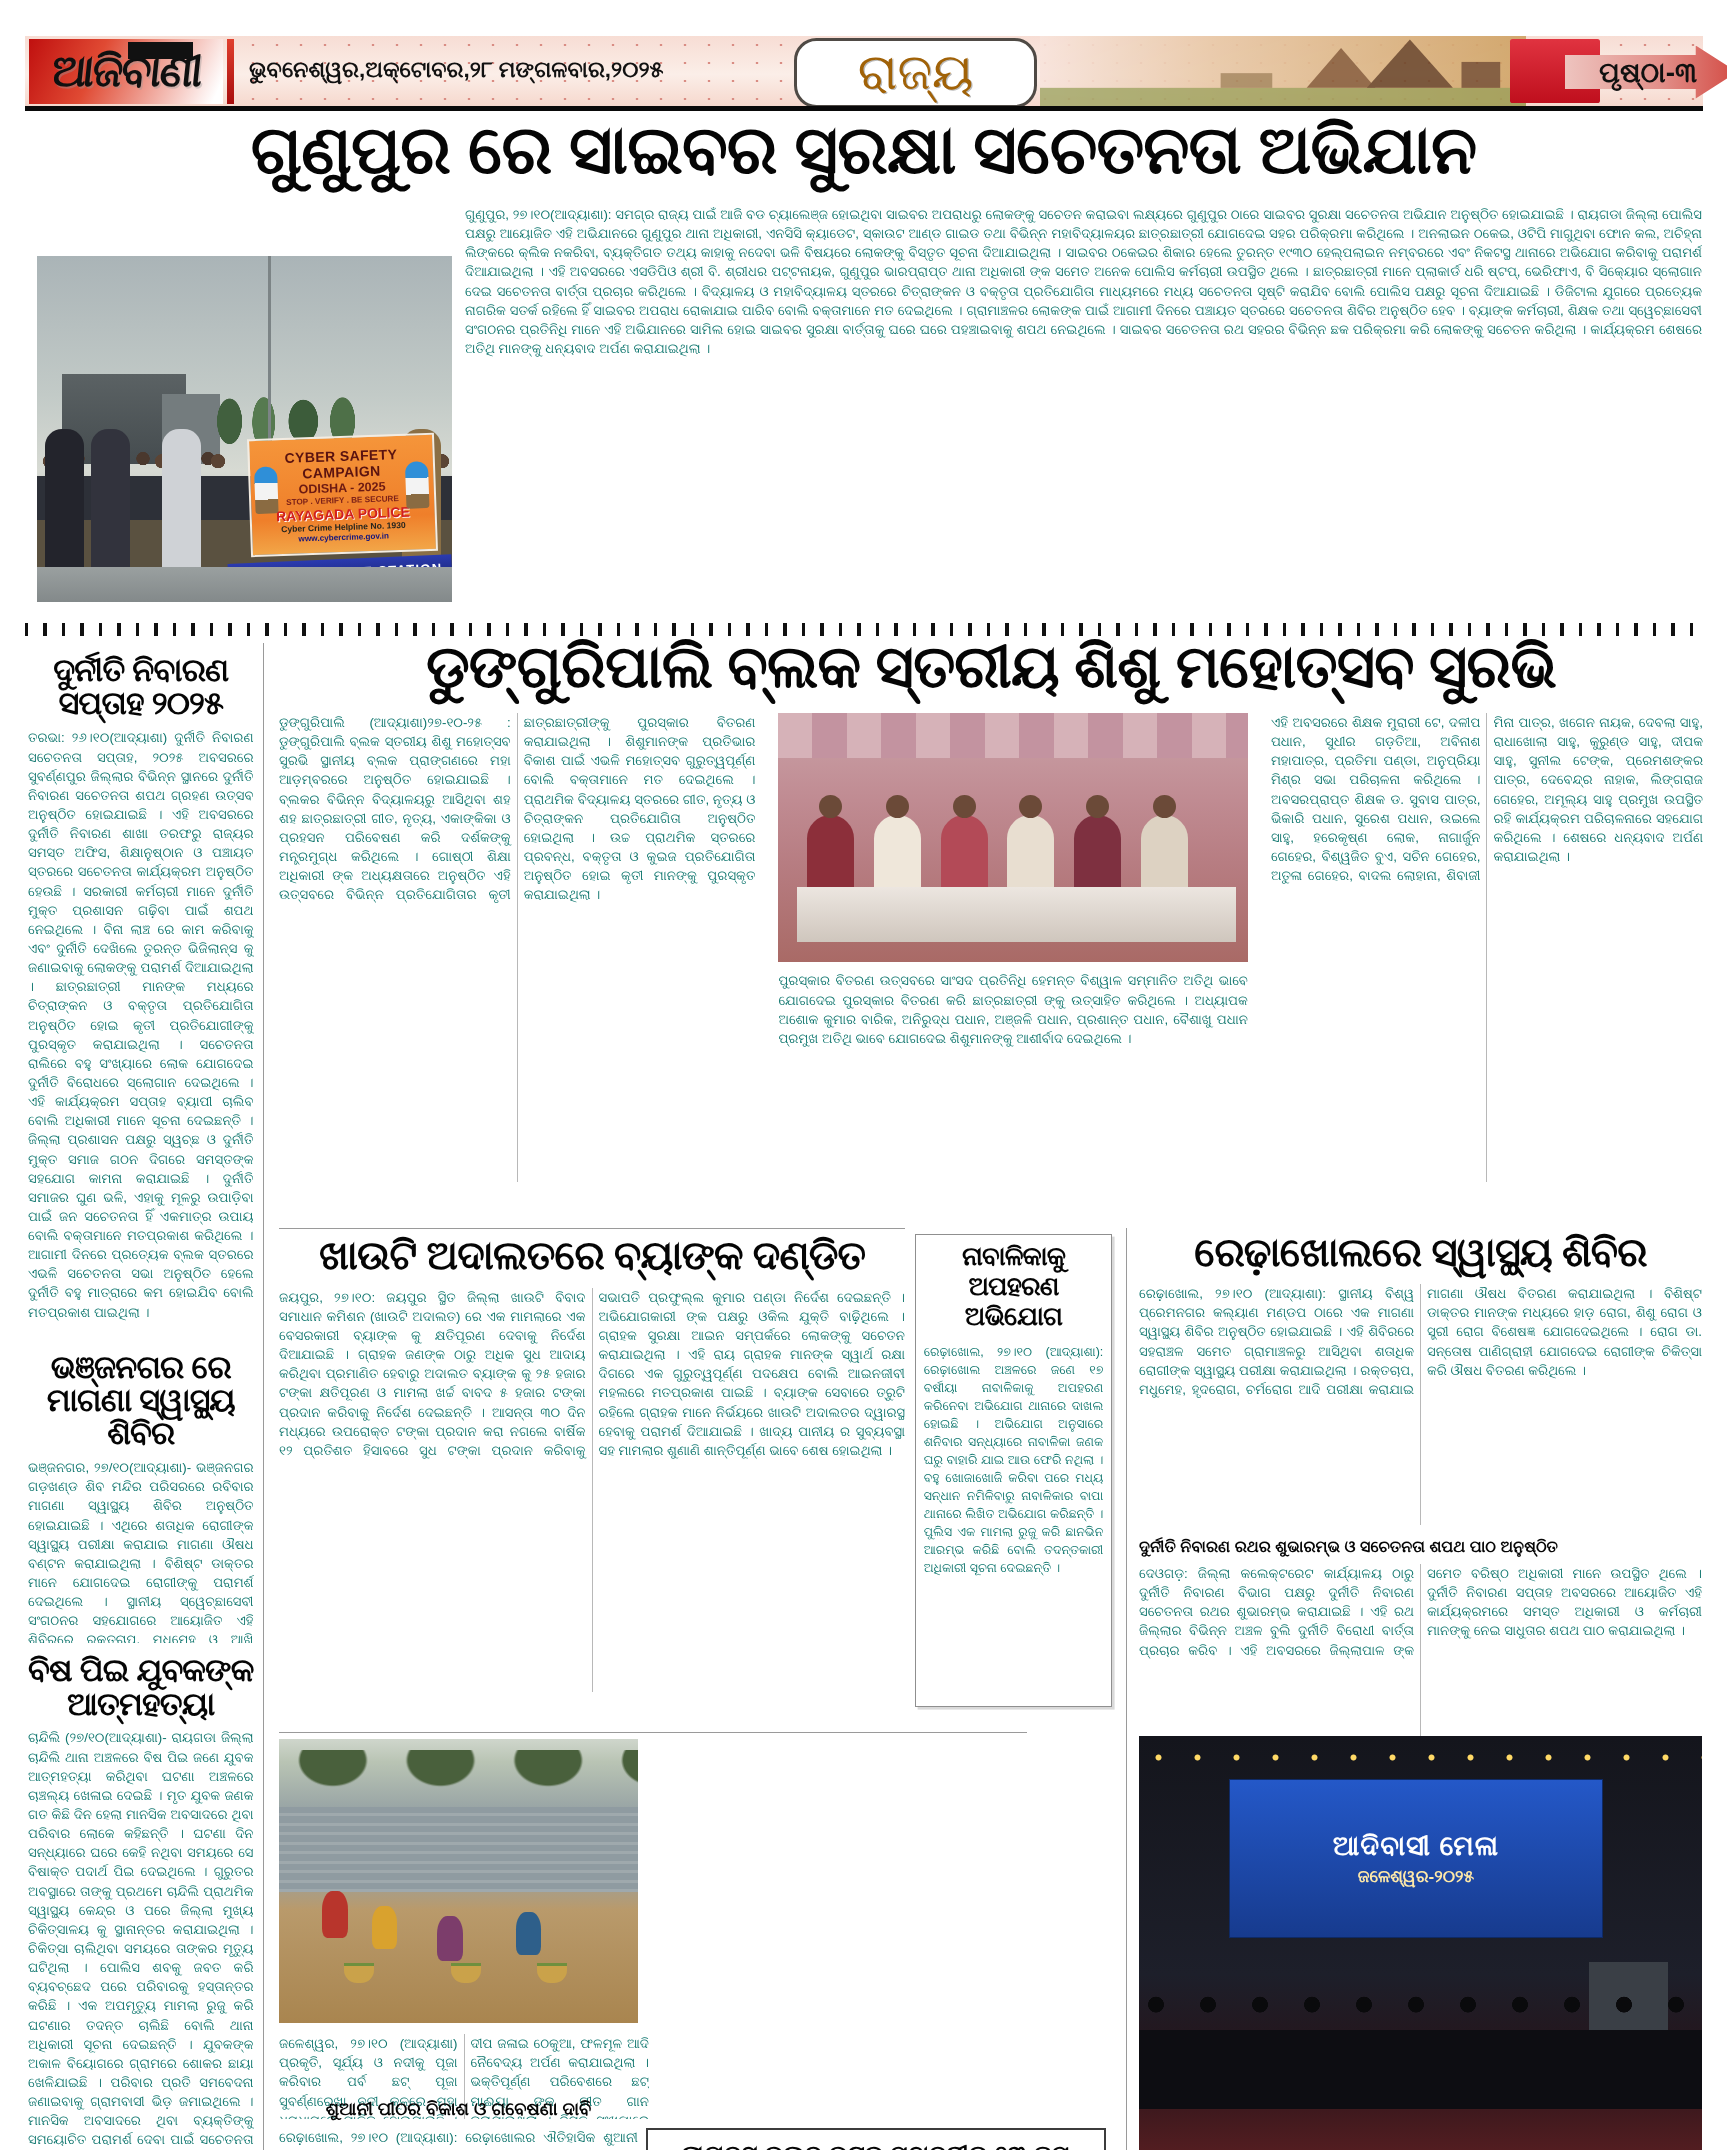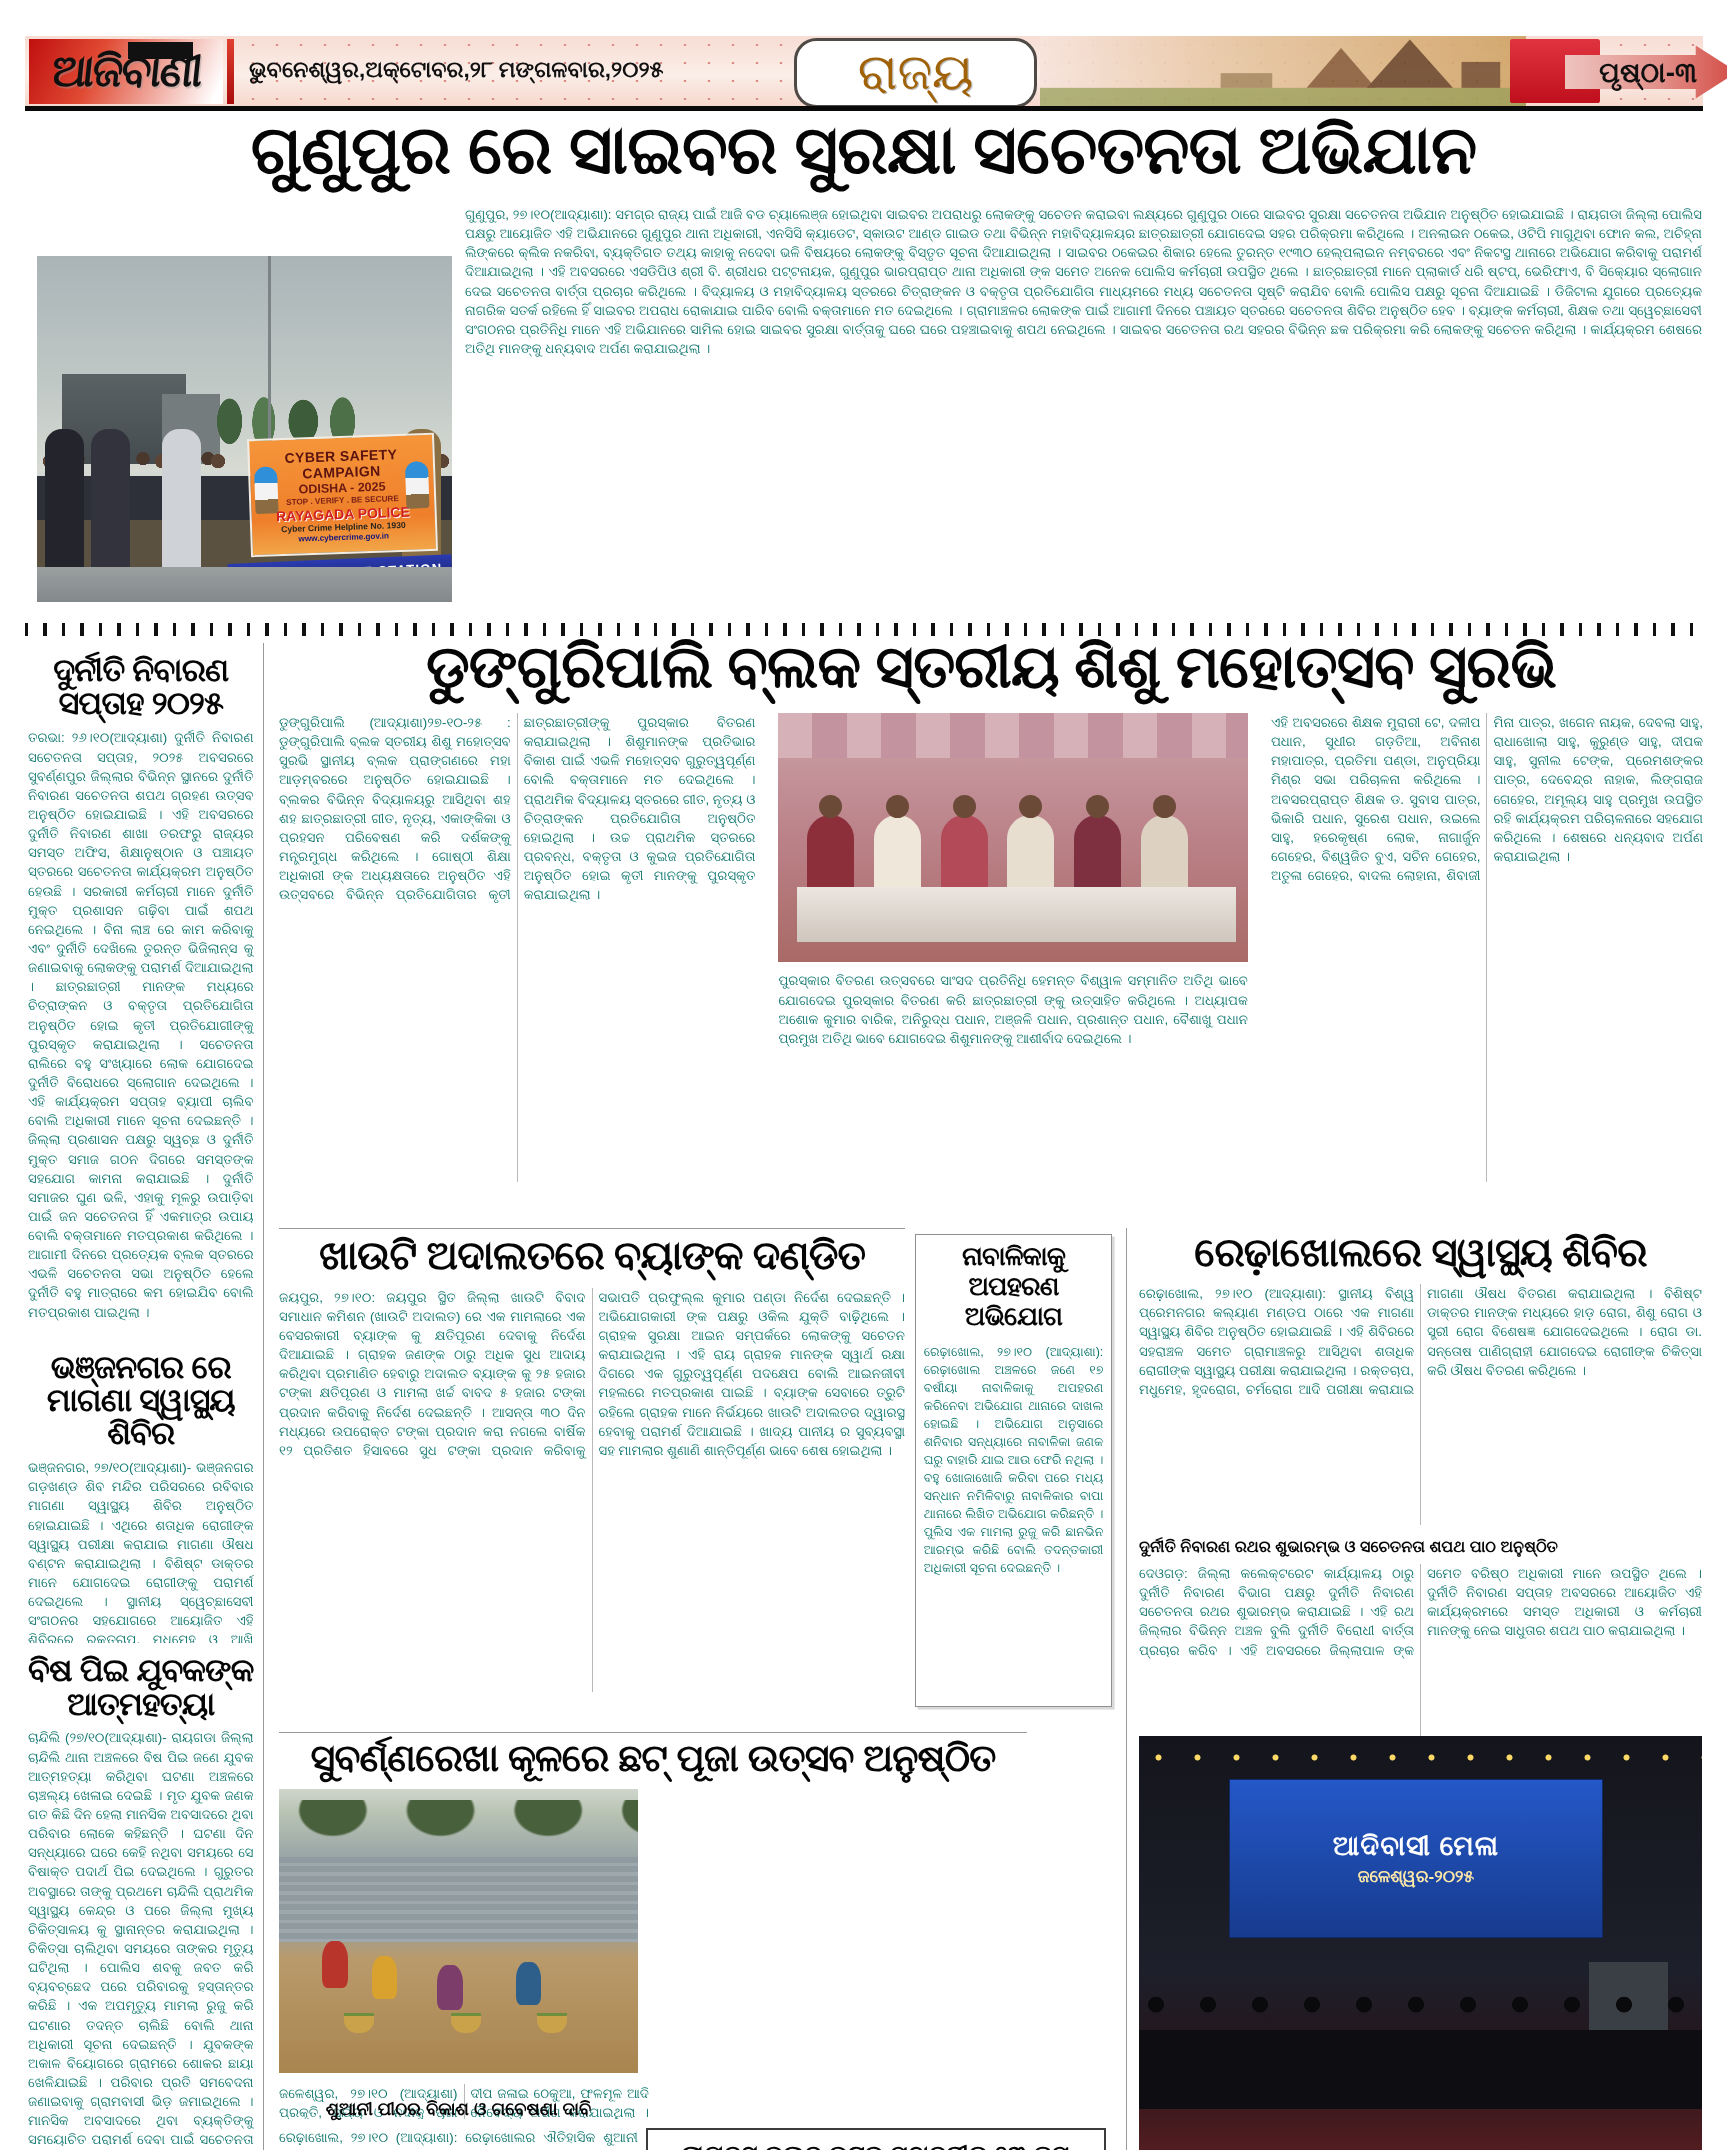--- a/index.html
+++ b/index.html
@@ -268,21 +268,20 @@
         <span class="t2">ଜଳେଶ୍ୱର-୨୦୨୫</span>
       </div>
       <div class="ph pj-podium"></div>
       <div class="ph pj-crowd"></div>
 
     </div>
 
   </div>
 
   <div class="abs rule-top" style="left:279px;top:1732px;width:748px;height:387px;padding-top:6px;">
-    <div class="hl" style="font-size:38px;margin-bottom:10.3px;">ସୁବର୍ଣ୍ଣରେଖା କୂଳରେ ଛଟ୍ ପୂଜା ଉତ୍ସବ ଅନୁଷ୍ଠିତ</div>
     <div style="display:flex;gap:11.2px;flex-direction:column;">
       <div class="photo pr" style="width:359px;height:284px;flex:none;">
         <div class="ph pr-trees"></div>
         <div class="ph pr-water"></div>
         <div class="ph pr-fig" style="left:12%;bottom:30%;width:26px;height:47px;background:#b8352c;"></div>
         <div class="ph pr-fig" style="left:26%;bottom:26%;width:25px;height:43px;background:#d9a22e;"></div>
         <div class="ph pr-fig" style="left:44%;bottom:22%;width:26px;height:45px;background:#7c3d6b;"></div>
         <div class="ph pr-fig" style="left:66%;bottom:24%;width:25px;height:43px;background:#2e5f8a;"></div>
         <div class="ph pr-basket" style="left:18%;"></div>
         <div class="ph pr-basket" style="left:48%;"></div>

